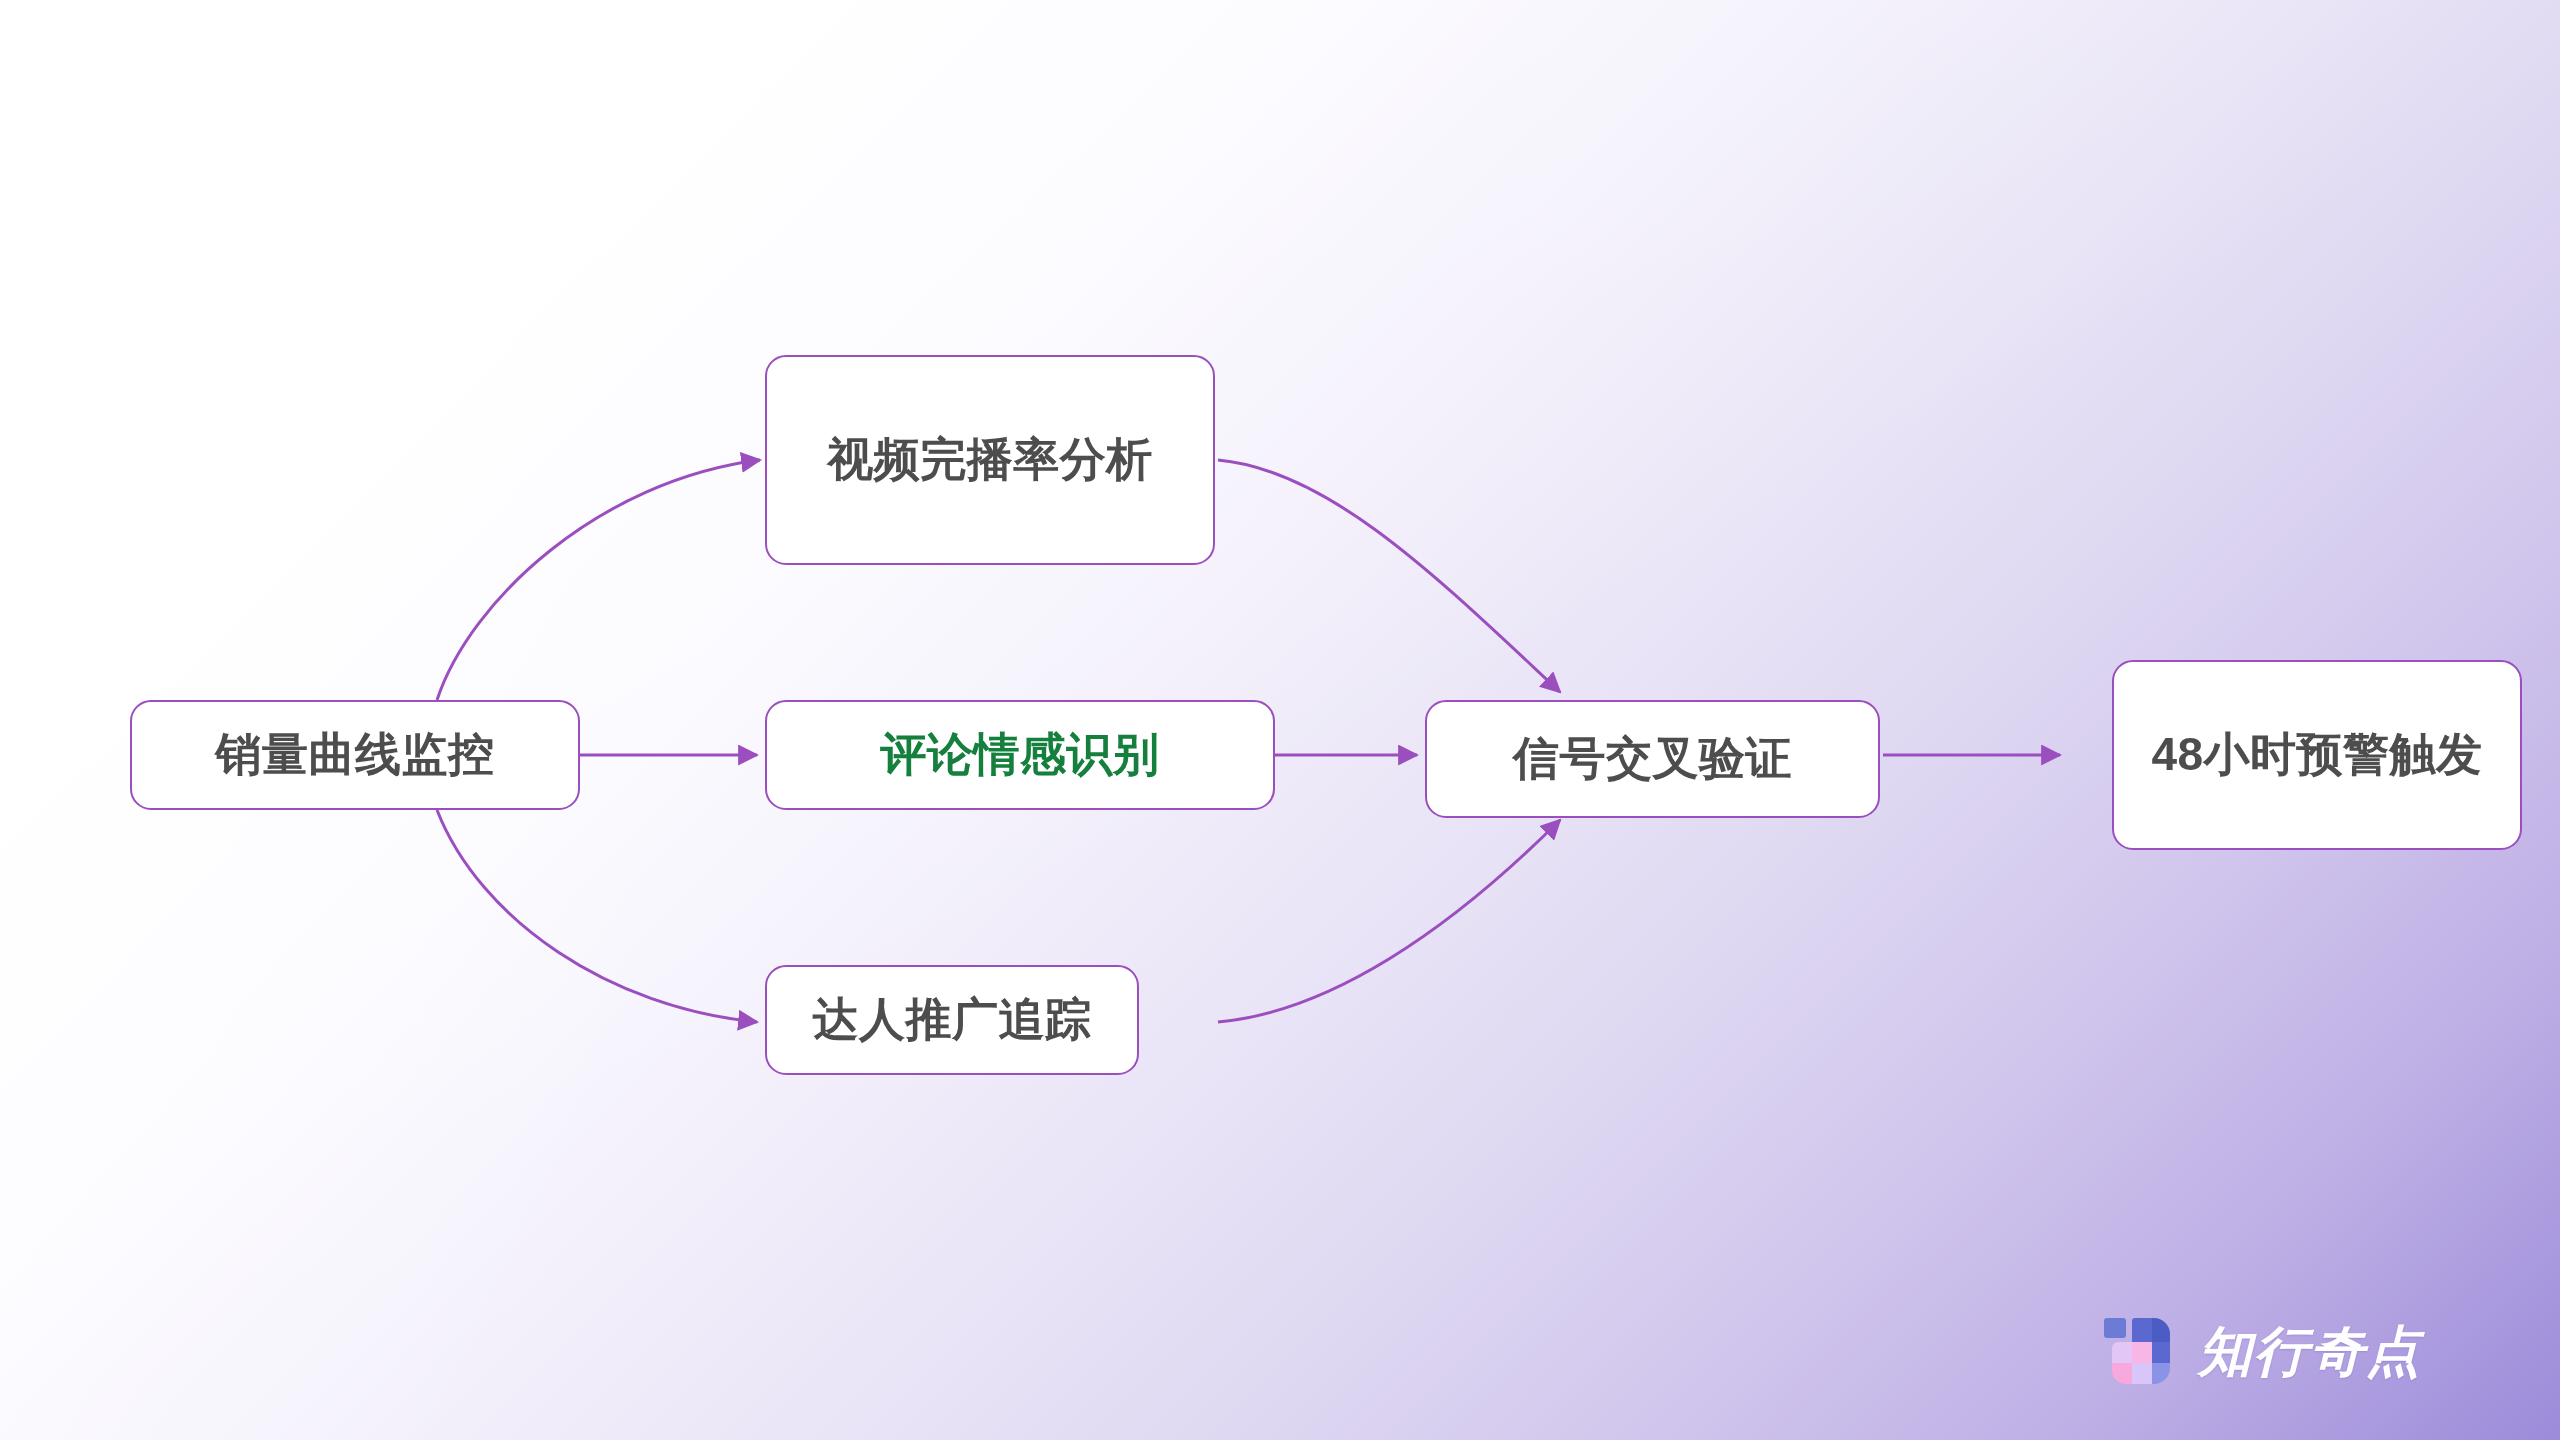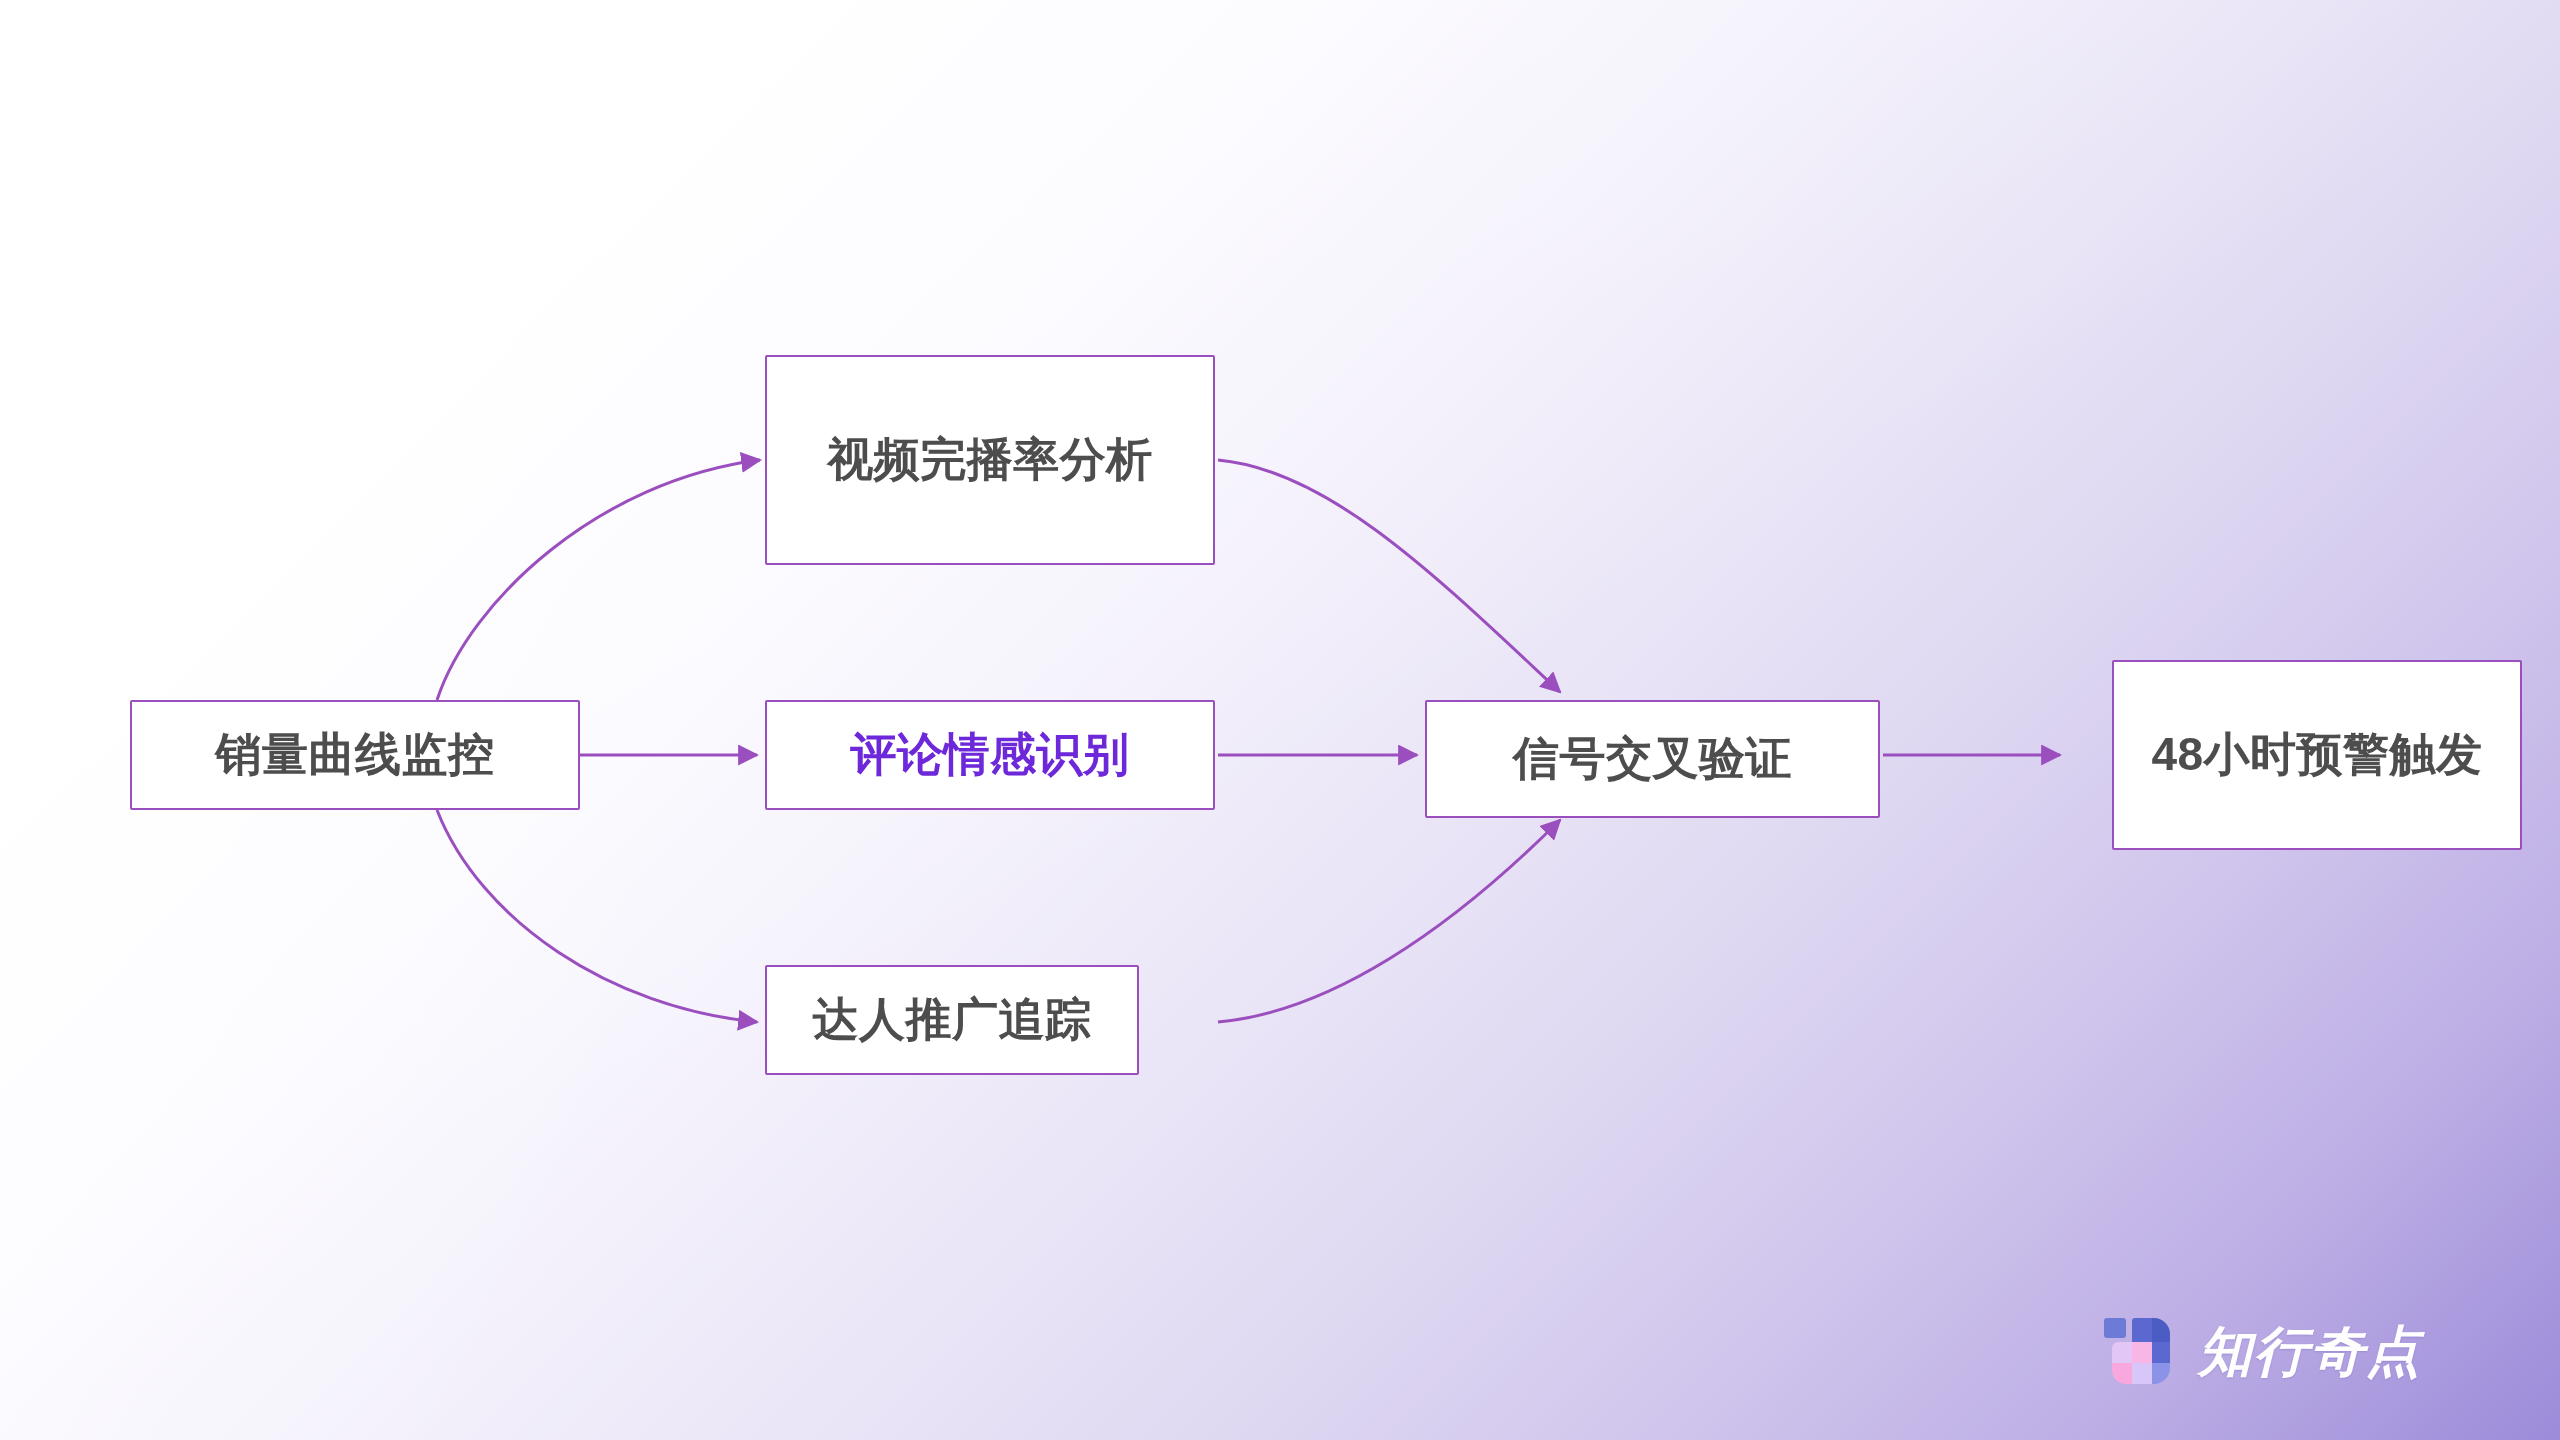--- a/index.html
+++ b/index.html
@@ -45,21 +45,21 @@
     height: 1440px;
     z-index: 1;
   }
 
   .node {
     position: absolute;
     z-index: 2;
     box-sizing: border-box;
     background: #ffffff;
     border: 2px solid #9B4FBF;
-    border-radius: 2px;
+    border-radius: 21px;
     display: flex;
     align-items: center;
     justify-content: center;
     text-align: center;
     color: #4d4d4d;
     font-weight: bold;
     font-size: 46px;
     line-height: 1.25;
     letter-spacing: 0.5px;
     padding: 6px 14px;
@@ -122,21 +122,21 @@
   </svg>
 
   <div class="node" style="left: 130px; top: 700px; width: 450px; height: 110px; font-size: 46px; border-color: rgb(155, 79, 191); background: rgb(255, 255, 255); color: rgb(77, 77, 77);">
     <span>销量曲线监控</span>
   </div>
 
   <div class="node" style="left: 765px; top: 355px; width: 450px; height: 210px; font-size: 46px; border-color: rgb(155, 79, 191); background: rgb(255, 255, 255); color: rgb(77, 77, 77);">
     <span>视频完播率分析</span>
   </div>
 
-  <div class="node" style="left: 765px; top: 700px; width: 450px; height: 110px; font-size: 46px; border-color: rgb(155, 79, 191); background: rgb(255, 255, 255); color: #6d28d9;">
+  <div class="node" style="left: 765px; top: 700px; width: 510px; height: 110px; font-size: 46px; border-color: rgb(155, 79, 191); background: rgb(255, 255, 255); color: #15803d;">
     <span>评论情感识别</span>
   </div>
 
   <div class="node" style="left: 765px; top: 965px; width: 374px; height: 110px; font-size: 46px; border-color: rgb(155, 79, 191); background: rgb(255, 255, 255); color: rgb(77, 77, 77);">
     <span>达人推广追踪</span>
   </div>
 
   <div class="node" style="left: 1425px; top: 700px; width: 455px; height: 118px; font-size: 46px; border-color: rgb(155, 79, 191); background: rgb(255, 255, 255); color: rgb(77, 77, 77);">
     <span>信号交叉验证</span>
   </div>

